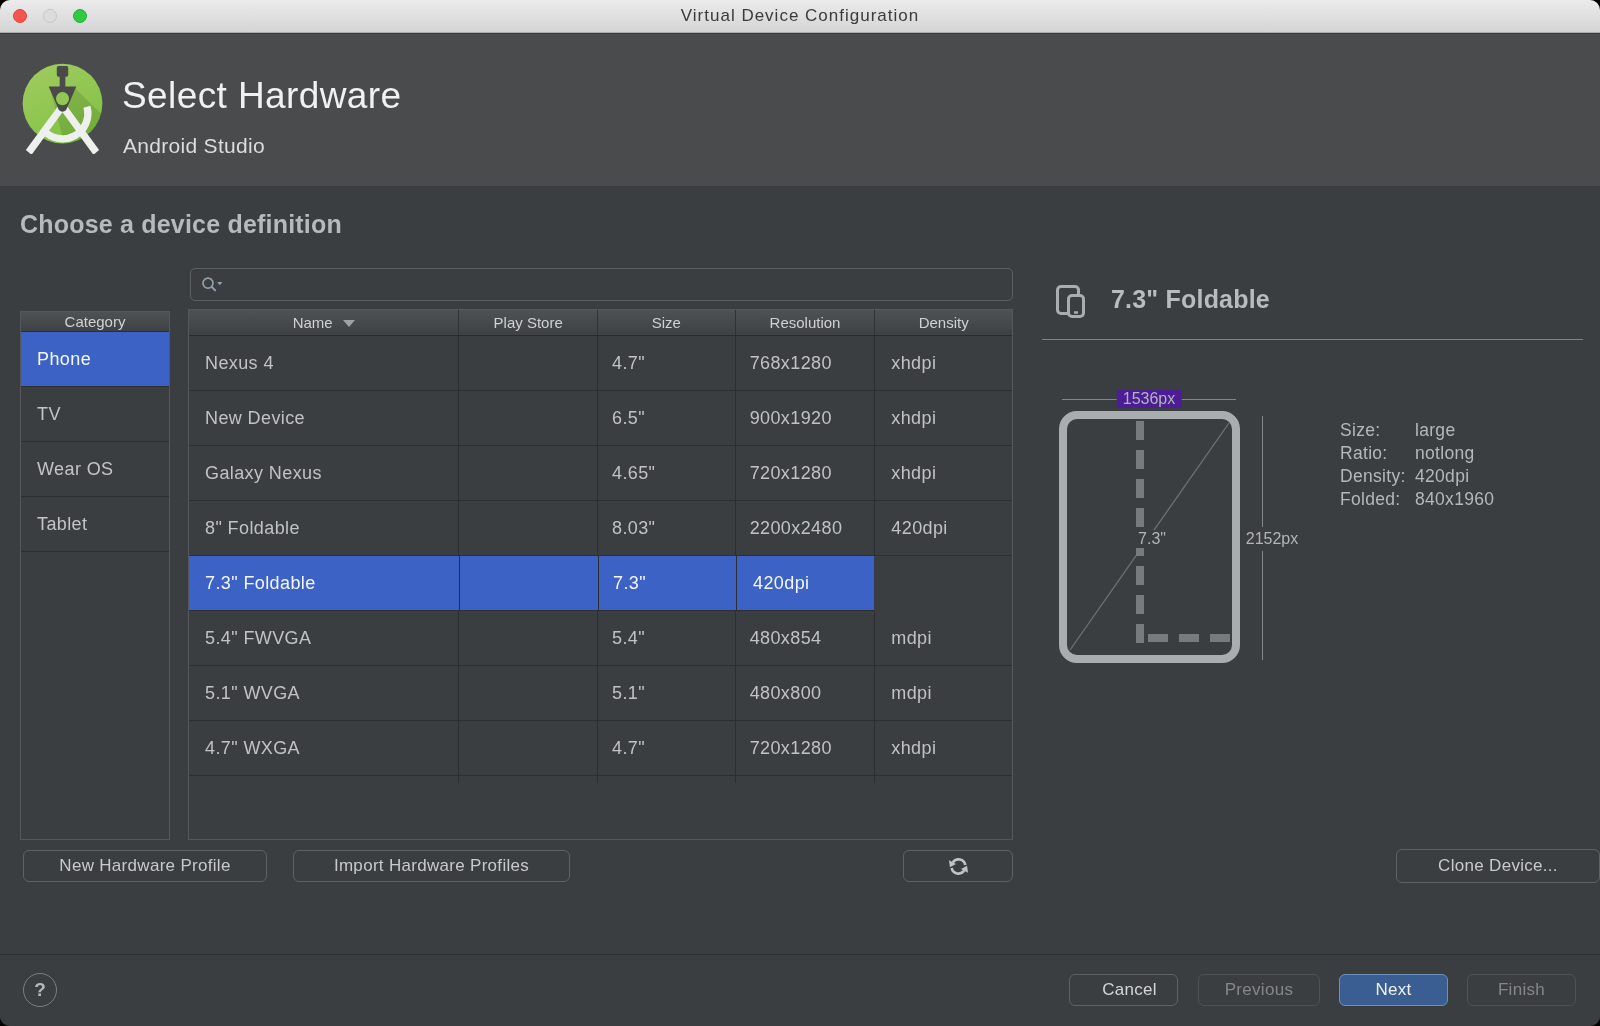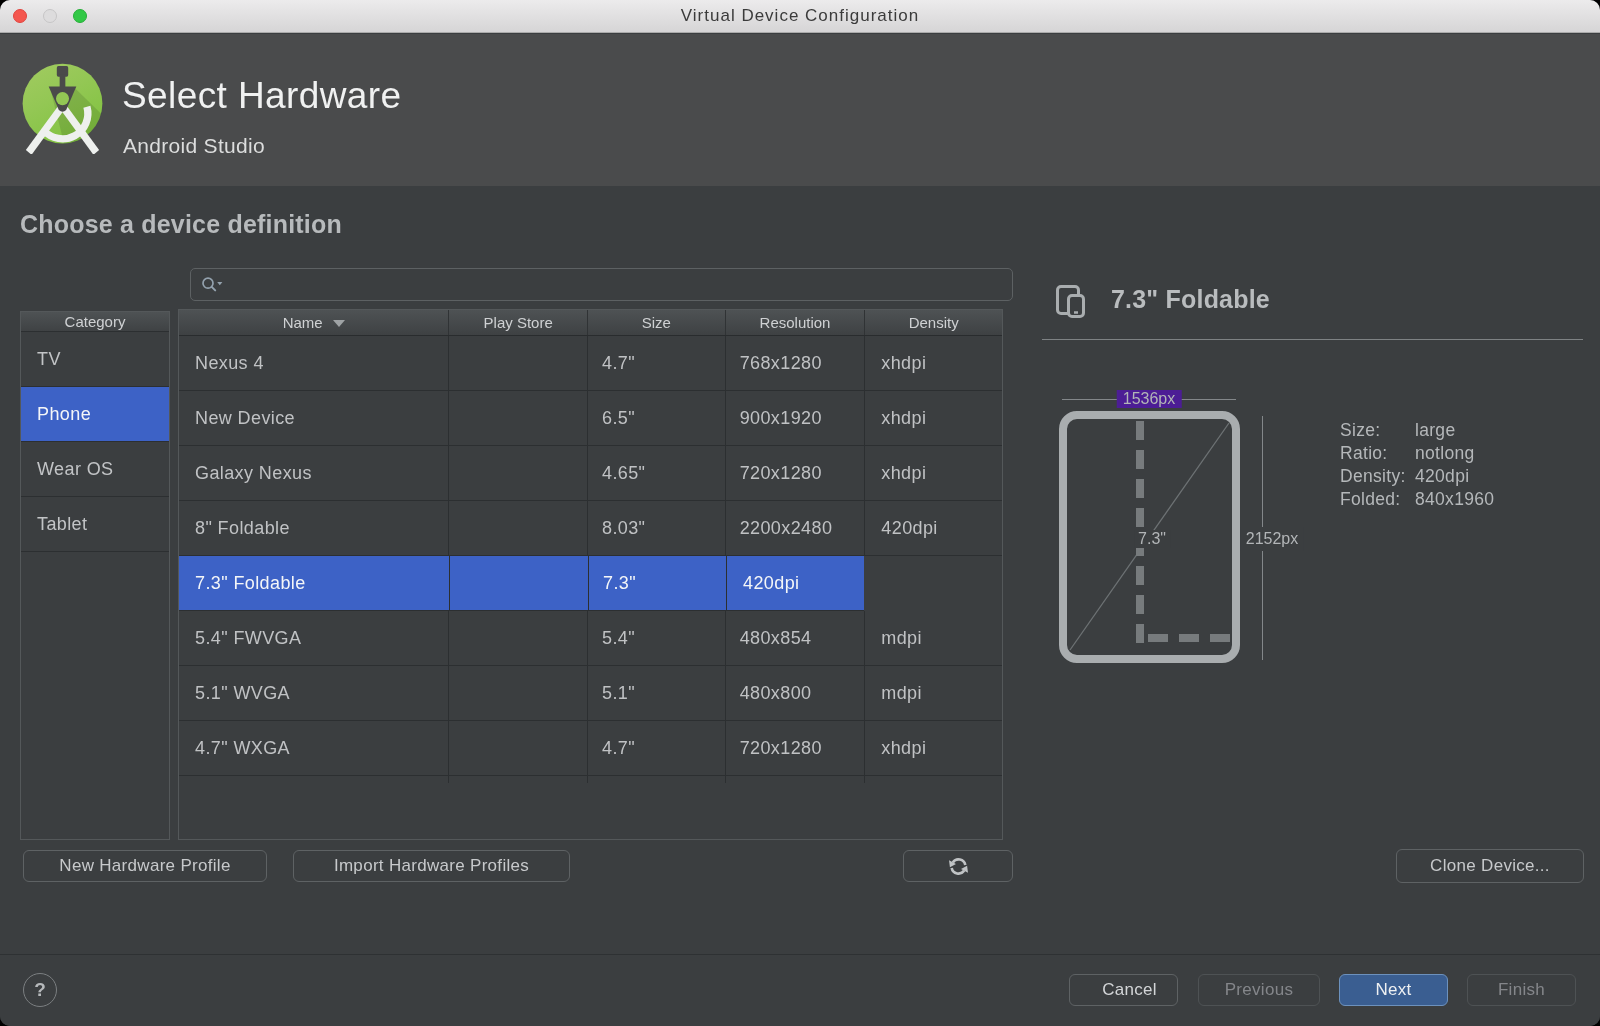--- a/index.html
+++ b/index.html
@@ -45,21 +45,21 @@
   .cat-table { position:absolute; left:20px; top:125px; width:150px; height:529px;
                border:1px solid #54585a; }
   .cat-header { height:20px; background:linear-gradient(#4e5254,#3f4244);
                 border-bottom:1px solid #2c2f31; display:flex; align-items:center;
                 justify-content:center; font-size:15px; color:#cfd1d3; }
   .cat-row { height:55px; border-bottom:1px solid #2c2f31; display:flex; align-items:center;
              padding-left:16px; font-size:18px; letter-spacing:0.4px; color:#c2c4c6; cursor:default; }
   .cat-row.selected { background:#3d62c6; color:#f4f6f8; }
 
   
-  .dev-table { position:absolute; left:178px; top:123px; width:825px; height:531px;
+  .dev-table { position:absolute; left:188px; top:123px; width:825px; height:531px;
                border:1px solid #54585a; }
   .dt-header { height:26px; display:flex; background:linear-gradient(#4e5254,#3e4143);
                border-bottom:1px solid #292c2e; }
   .dt-h { display:flex; align-items:center; justify-content:center; font-size:15px;
           color:#cfd1d3; border-right:1px solid #303335; }
   .dt-h:last-child { border-right:none; }
   .sort-arrow { width:0; height:0; border-left:6px solid transparent; border-right:6px solid transparent;
                 border-top:7px solid #9fa3a5; margin-left:10px; margin-top:2px; }
   .dt-row { height:55px; display:flex; }
   .dt-c { height:100%; border-right:1px solid #2c2f31; border-bottom:1px solid #2c2f31;
@@ -98,21 +98,21 @@
            color:#b5b8ba; line-height:23px; }
   .spec-label { display:inline-block; width:75px; }
 
   
   .btn { position:absolute; height:32px; border:1px solid #5e6264; border-radius:6px;
          background:transparent; display:flex; align-items:center; justify-content:center;
          font-size:17px; letter-spacing:0.3px; color:#c7c9cb; font-family:inherit; cursor:default; }
   .btn-newhw   { left:23px;   top:664px; width:244px; }
   .btn-import  { left:293px;  top:664px; width:277px; }
   .btn-refresh { left:903px;  top:664px; width:110px; }
-  .btn-clone   { left:1396px; top:663px; width:188px; height:34px; }
+  .btn-clone   { left:1396px; top:663px; width:204px; height:34px; }
 
   
   .footer { position:absolute; left:0; top:954px; width:1600px; height:72px; background:#3b3e40;
             border-top:1px solid #2e3133; }
   .help-btn { position:absolute; left:23px; top:18px; width:34px; height:34px; border-radius:50%;
               border:1.5px solid #7b7f81; display:flex; align-items:center; justify-content:center;
               font-size:19px; font-weight:bold; color:#b6b9bb; }
   .fbtn { position:absolute; top:19px; height:32px; border:1px solid #5e6264; border-radius:6px;
           background:transparent; display:flex; align-items:center; justify-content:center;
           font-size:17px; letter-spacing:0.3px; color:#d3d5d7; font-family:inherit; cursor:default; }
@@ -173,22 +173,22 @@
         <circle cx="8" cy="7.2" r="5" fill="none" stroke="#93a1ad" stroke-width="1.7"></circle>
         <line x1="11.7" y1="10.9" x2="15.2" y2="14.4" stroke="#93a1ad" stroke-width="2" stroke-linecap="round"></line>
         <polygon points="17.2,6 22.4,6 19.8,9.2" fill="#93a1ad"></polygon>
       </svg>
       <input type="text" placeholder="" style="">
     </div>
 
     <div class="cat-table">
       <div class="cat-header">Category</div>
       <div id="cat-rows">
+          <div class="cat-row selected">Phone</div>
           <div class="cat-row">TV</div>
-          <div class="cat-row selected">Phone</div>
           <div class="cat-row">Wear OS</div>
           <div class="cat-row">Tablet</div>
         </div>
     </div>
 
     <div class="dev-table">
       <div class="dt-header" id="dt-header">
           <div class="dt-h c-name">
             <span>Name</span>
             <span class="sort-arrow"></span>

